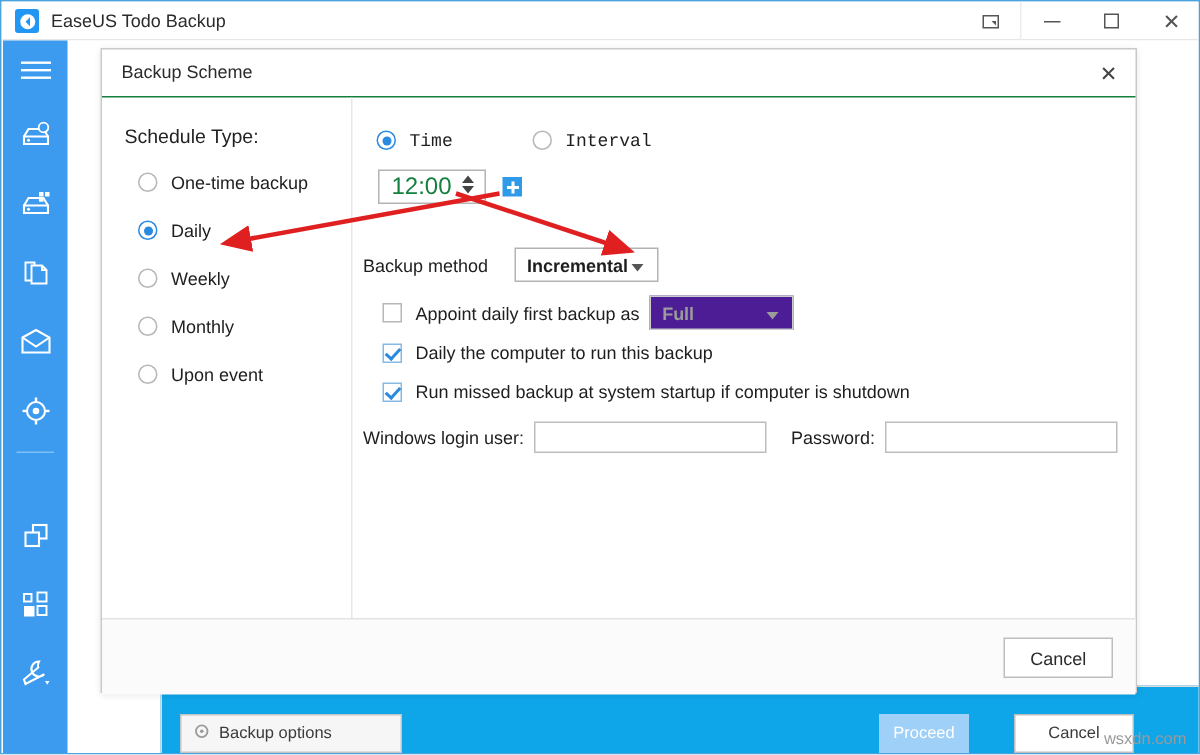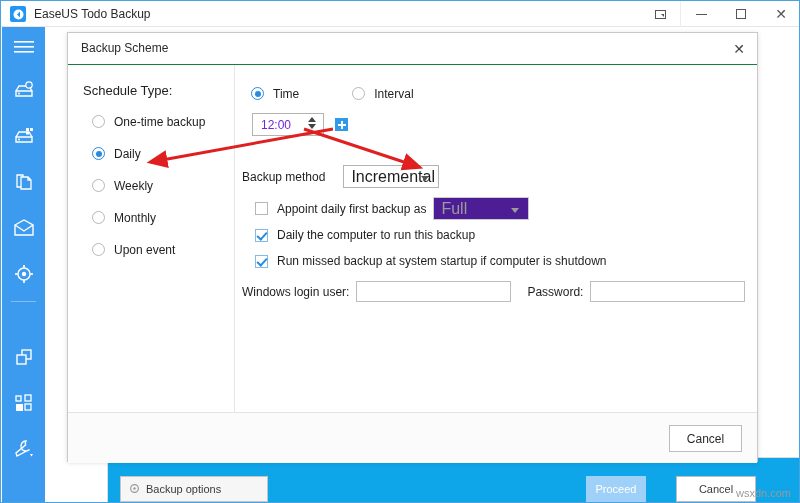--- a/index.html
+++ b/index.html
@@ -180,38 +180,38 @@
   .radio.on::after {
     content:""; position:absolute; left:2.5px; top:2.5px;
     width:6px;height:6px;border-radius:50%;background:#2a8ae0;
   }
   .radio-row span { font-size: 12px; color: #1e1e1e; }
 
   
   .right { position: absolute; left: 167px; top: 0; right: 0; height: 347px; }
   .topradios {
     position: absolute; left: 16px; top: 16px;
-    display: flex; align-items: flex-start;
+    display: flex; align-items: flex-start; font-family: Liberation Mono, monospace;
   }
   .topradios .radio-row { margin-bottom: 0; }
   .topradios .gap { width: 53px; }
 
   .time-row {
     position: absolute; left: 17px; top: 48px;
     display: flex; align-items: center;
   }
   .spin-box {
     width: 72px; height: 23px;
     border: 1px solid #b3b3b3;
     background: #fff;
     display: flex; align-items: center;
     box-sizing: border-box;
     position: relative;
   }
-  .spin-val { font-size: 12px; color: #6d28d9; padding-left: 8px; }
+  .spin-val { font-size: 16px; color: #15803d; padding-left: 8px; }
   .spin-arrows {
     position: absolute; right: 7px; top: 3px;
     display:flex; flex-direction:column; gap:2px;
   }
   .tri-up { width:0;height:0;border-left:4px solid transparent;border-right:4px solid transparent;border-bottom:5px solid #444; }
   .tri-dn { width:0;height:0;border-left:4px solid transparent;border-right:4px solid transparent;border-top:5px solid #444; }
   .plus-btn {
     margin-left: 11px;
     width: 13px; height: 13px;
     background: #2e9ae8;
@@ -229,21 +229,21 @@
   }
   .field-label { font-size: 12px; color: #1e1e1e; }
   .combo {
     width: 96px; height: 23px;
     border: 1px solid #b3b3b3; background: #fff;
     box-sizing: border-box;
     display: flex; align-items: center;
     position: relative;
     margin-left: 7px;
   }
-  .combo .cval { font-size: 16px; color: #1e1e1e; padding-left: 7px; }
+  .combo .cval { font-size: 12px; color: #1e1e1e; padding-left: 7px; font-weight: bold; }
   .combo .carrow {
     position: absolute; right: 9px; top: 10px;
     width:0;height:0;border-left:4px solid transparent;border-right:4px solid transparent;border-top:5px solid #555;
   }
   .combo.disabled { background:#4c1d95; border-color:#cccccc; }
   .combo.disabled .cval { color:#9b9b9b; }
   .combo.disabled .carrow { border-top-color:#9b9b9b; }
 
   .chk-row {
     position: absolute;

